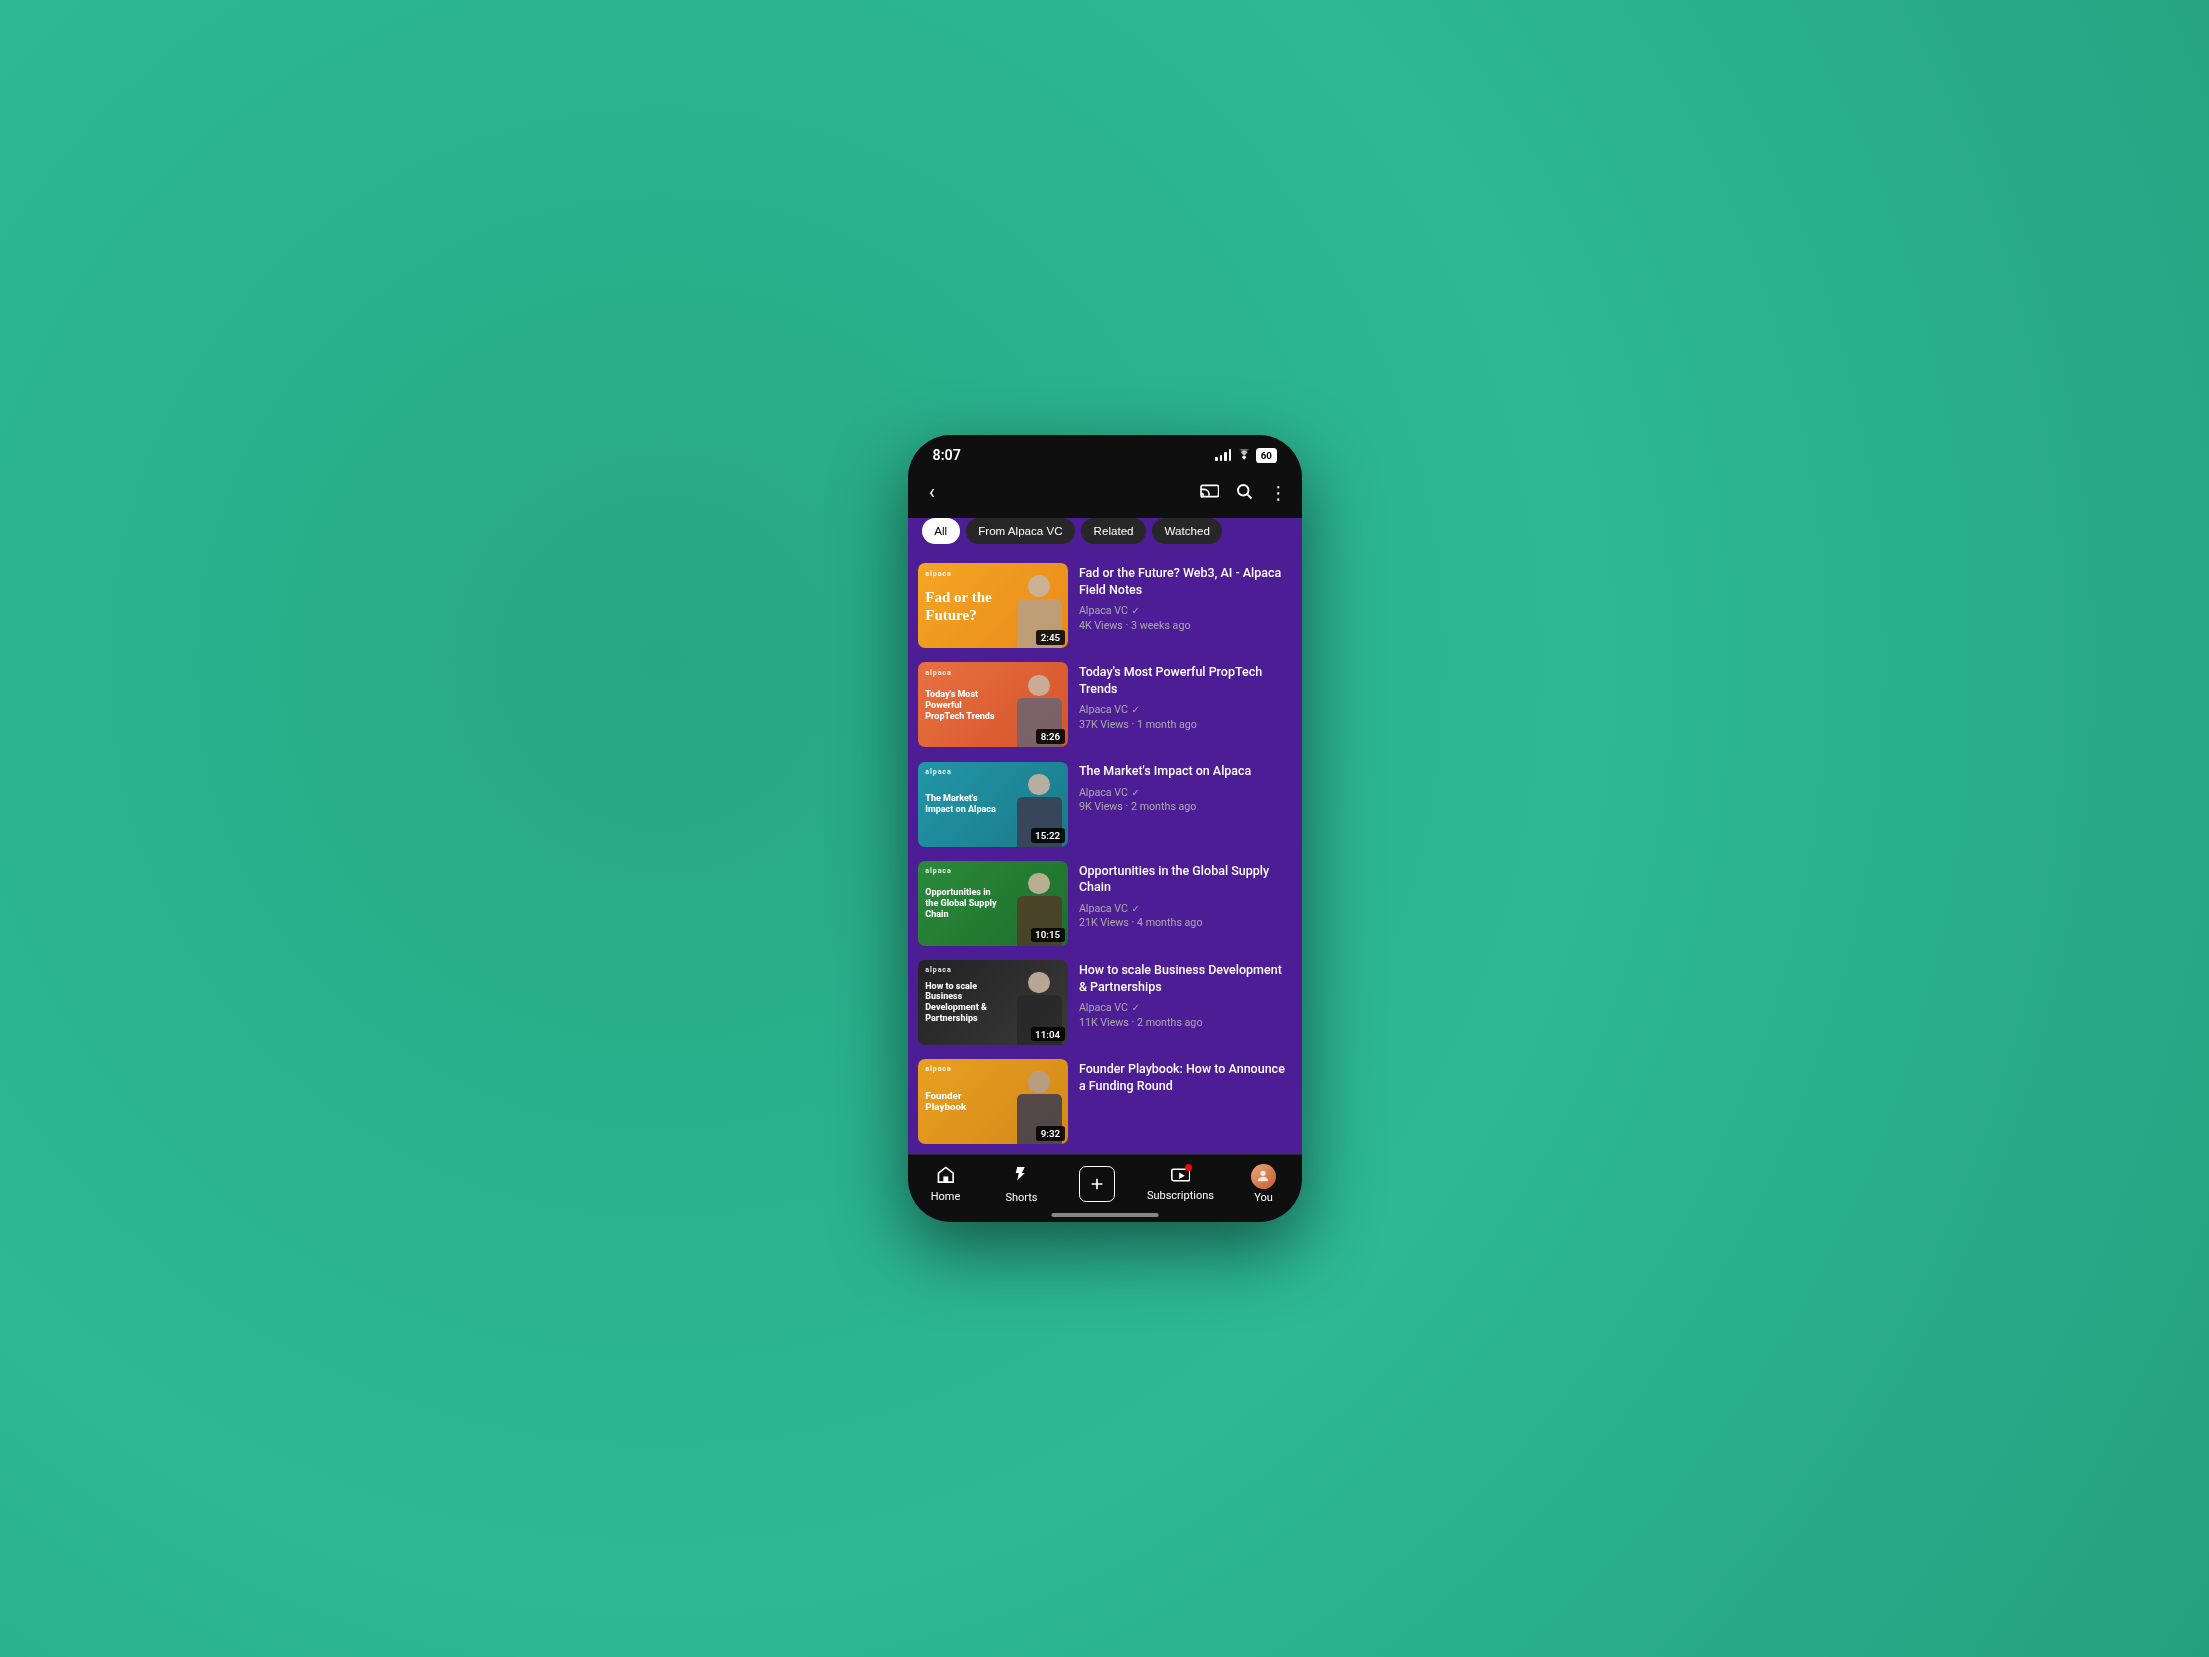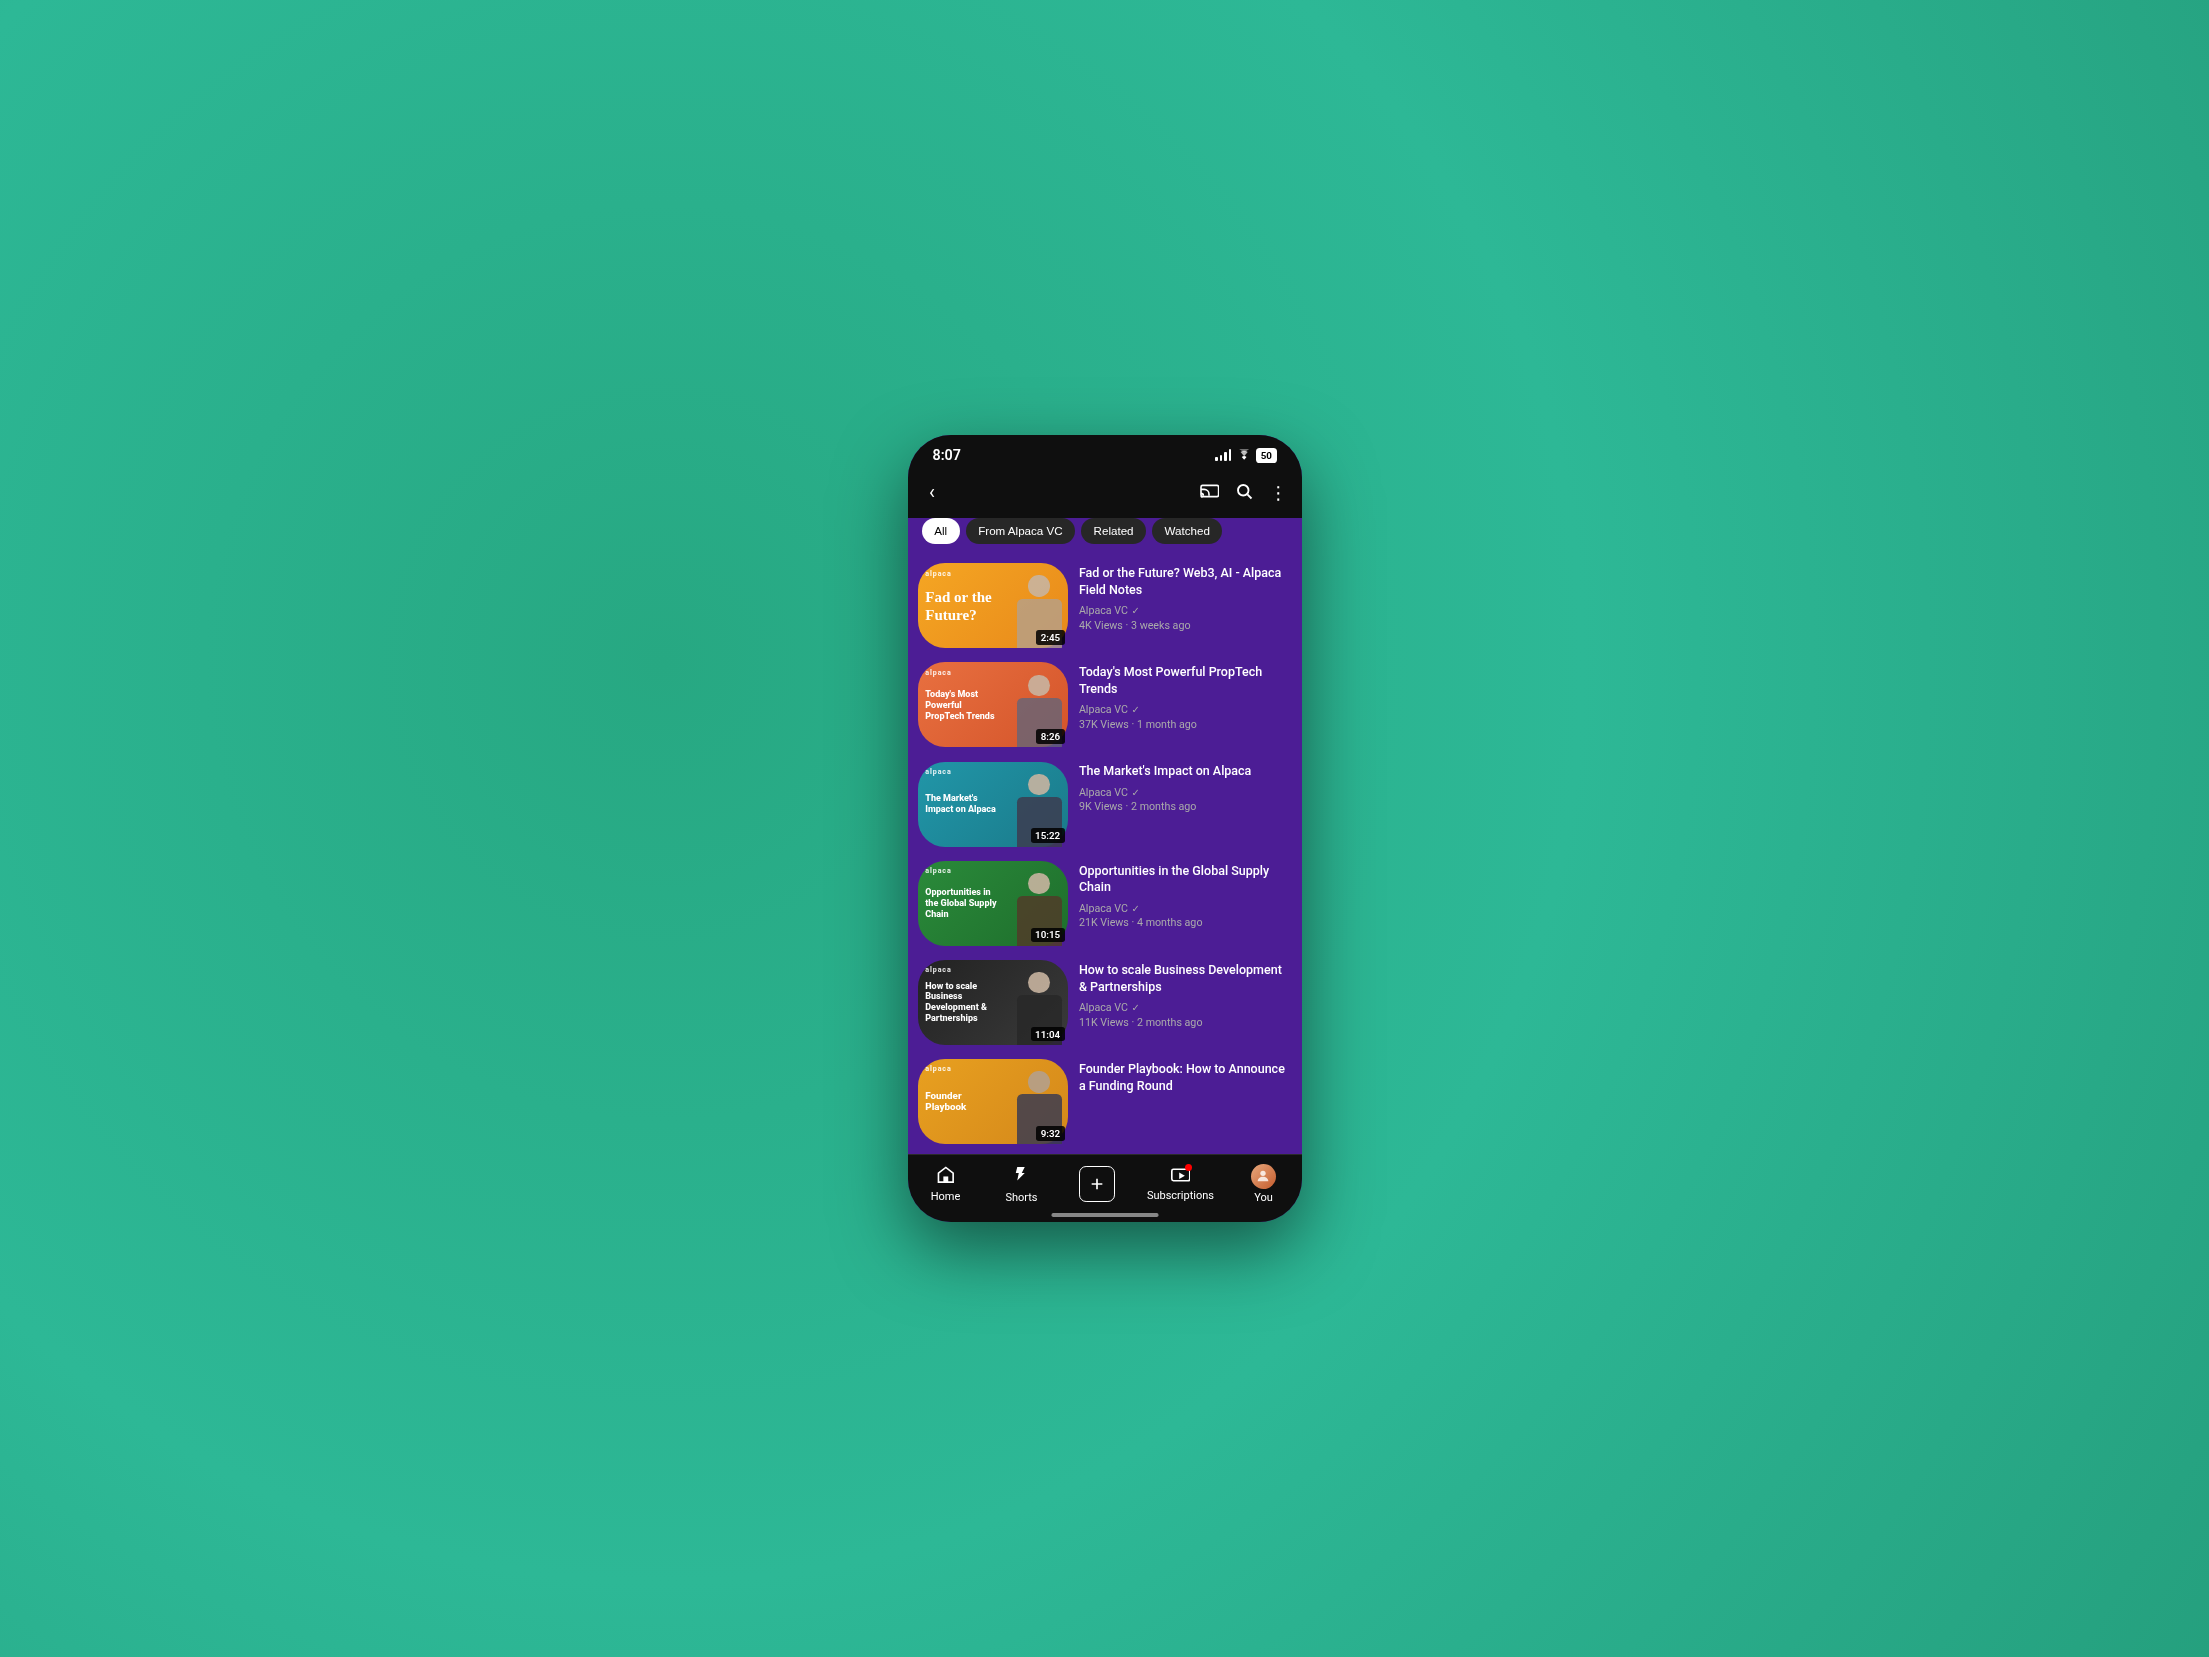--- a/index.html
+++ b/index.html
@@ -134,21 +134,20 @@
       border-radius: 7.1px;
       overflow: hidden;
     }
     .thumbnail-bg {
       width: 100%;
       height: 100%;
       display: flex;
       align-items: center;
       justify-content: center;
       position: relative;
-      border-radius: 27px;
     }
     .duration-badge {
       position: absolute;
       bottom: 3.6px;
       right: 3.6px;
       background: rgba(0,0,0,0.85);
       color: #fff;
       font-size: 9.8px;
       font-weight: 600;
       padding: 1.8px 4.5px;
@@ -279,21 +278,21 @@
         <div class="signal-bar" style="height:11.6px"></div>
       </div>
       <span class="wifi-icon">
         <svg width="14.3" height="10.7" viewBox="0 0 24 18" fill="white">
           <path d="M12 18l-4-4.5a6 6 0 018 0L12 18z"></path>
           <path d="M12 12l-6-7a10 10 0 0112 0L12 12z" opacity="0.7"></path>
           <path d="M12 6L3.5 0a16 16 0 0117 0L12 6z" opacity="0.4"></path>
         </svg>
       </span>
       <div class="battery-box">
-        <span>50</span>
+        <span>60</span>
       </div>
     </div>
   </div>
 
   <div class="top-nav">
     <div class="nav-left">
       <div class="back-btn">‹</div>
     </div>
     <div class="nav-right">
       <span class="nav-icon">

